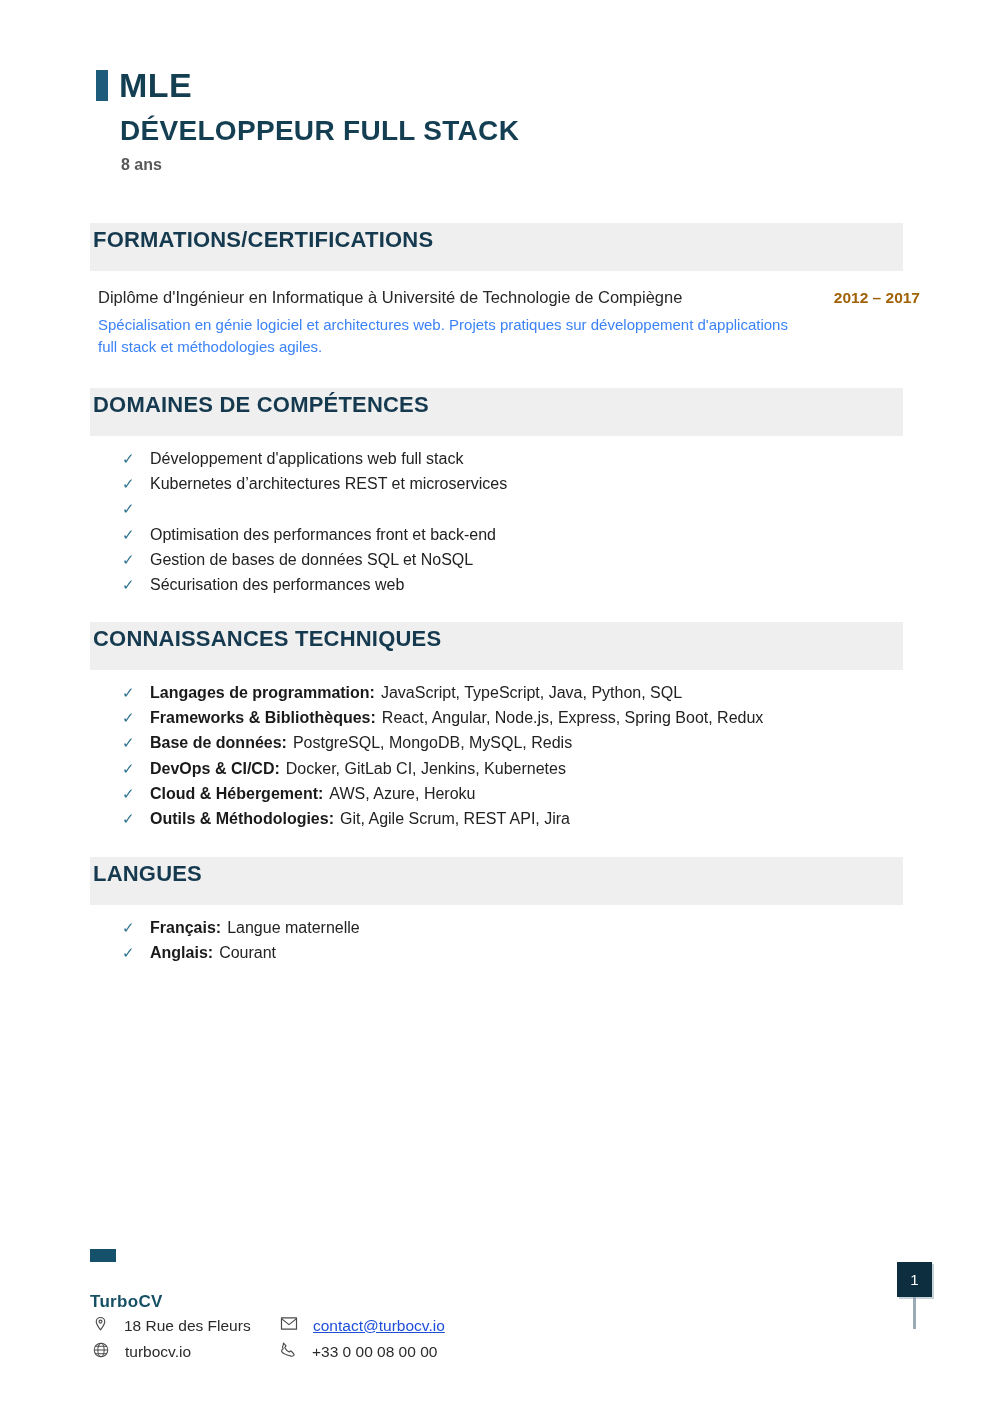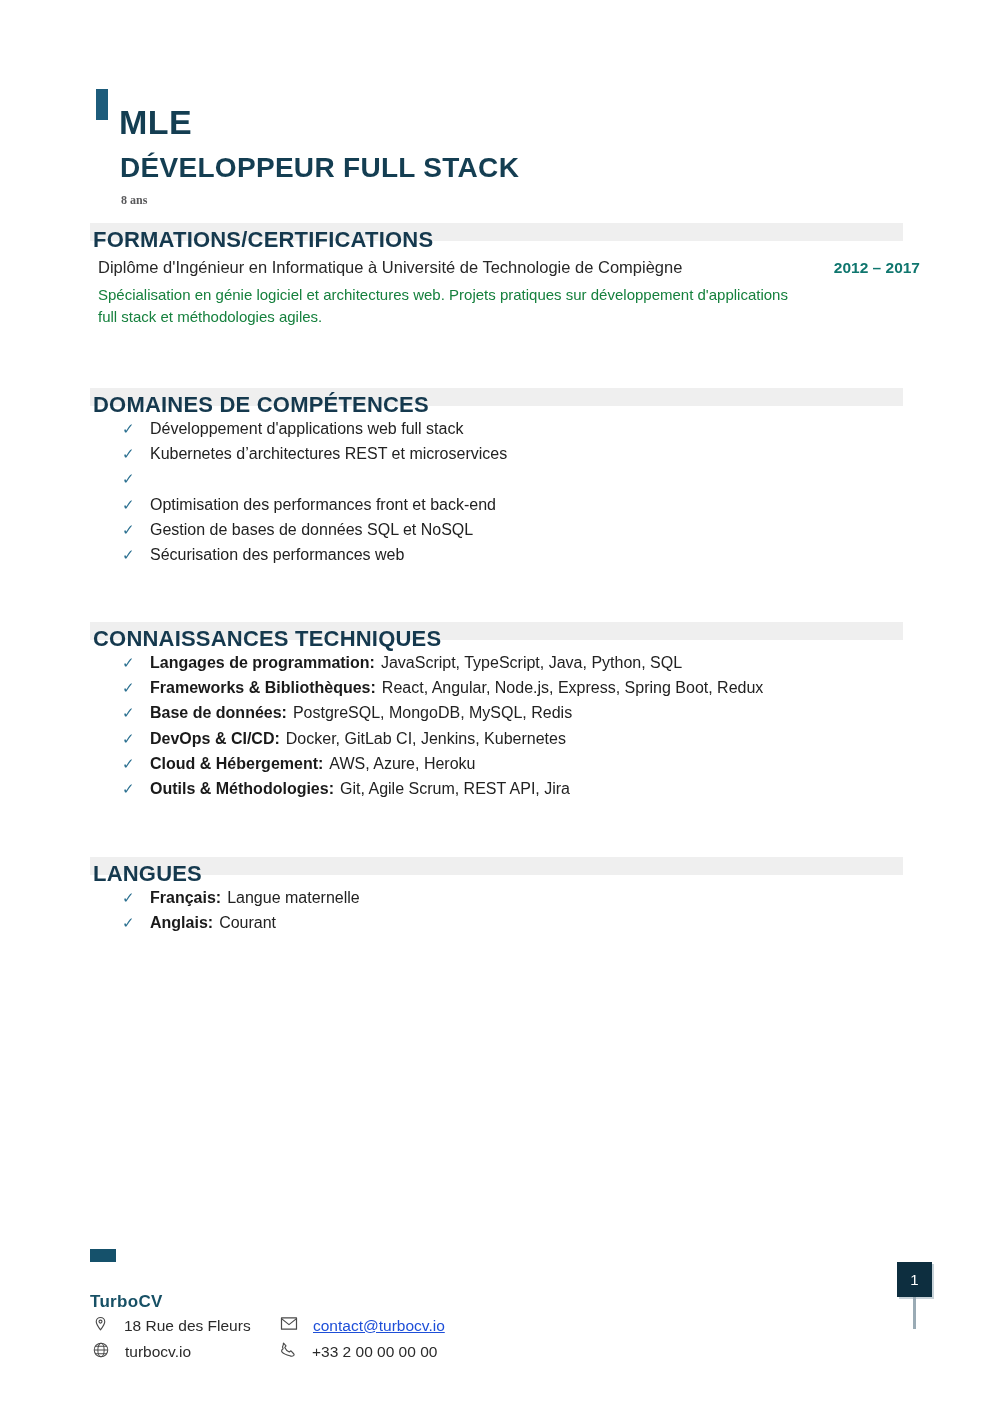--- a/index.html
+++ b/index.html
@@ -6,42 +6,42 @@
   html,body { background:#ffffff; }
   .page {
     position:relative; width:993px; height:1404px; background:#ffffff;
     font-family:"Liberation Sans", sans-serif; overflow:hidden;
   }
 
   
   .header { position:absolute; left:96px; top:66px; }
   .name-row { display:flex; align-items:center; gap:11px; }
   .accent-bar { width:12px; height:31px; background:#1d5c7b; }
-  .candidate-name { font-size:34px; font-weight:bold; color:#143e52; letter-spacing:0.5px;margin-top:37px; }
+  .candidate-name { font-size:34px; font-weight:bold; color:#143e52; letter-spacing:0.5px; }
   .job-title { font-size:28px; font-weight:bold; color:#143e52; margin:10px 0 0 24px; letter-spacing:0.3px; }
-  .experience { font-size:12px; font-weight:bold; color:#58585a; margin:9px 0 0 25px;font-family:Liberation Serif, serif; }
+  .experience { font-size:16px; font-weight:bold; color:#58585a; margin:9px 0 0 25px; }
 
   
   .sec { position:absolute; left:90px; width:813px; }
   .sec-formations   { top:223px; }
   .sec-domaines     { top:388px; }
   .sec-connaissances{ top:622px; }
   .sec-langues      { top:857px; }
   .sec-bar {
-    height:18px; background:#efefef; color:#15394e;
+    height:48px; background:#efefef; color:#15394e;
     font-size:22px; font-weight:bold; line-height:34px; padding-left:3px;
     letter-spacing:0.2px;
   }
 
   
   .entry { margin:17px 16px 0 8px; width:822px; }
   .entry-row { display:flex; align-items:baseline; justify-content:space-between; }
   .entry-title { font-size:16.5px; color:#282828; }
-  .entry-period { font-size:15.5px; font-weight:bold; color:#0f766e; white-space:nowrap; margin-left:20px; }
-  .entry-desc { margin-top:7px; width:695px; font-size:15px; line-height:21.5px; color:#15803d; }
+  .entry-period { font-size:15.5px; font-weight:bold; color:#a16207; white-space:nowrap; margin-left:20px; }
+  .entry-desc { margin-top:7px; width:695px; font-size:15px; line-height:21.5px; color:#3b82f6; }
 
   
   ul.checklist { list-style:none; margin-top:14px; }
   ul.checklist li { display:flex; align-items:baseline; height:25.2px; font-size:16px; color:#222222; }
   .check { color:#2d7191; margin-left:32px; width:28px; flex:0 0 28px; font-size:15px; }
   .item-label { font-weight:bold; color:#1a1a1a; margin-right:6px; white-space:nowrap; }
 
   
   .footer-rect { position:absolute; left:90px; top:1249px; width:26px; height:13px; background:#15516b; }
   .brand { position:absolute; left:90px; top:1292px; font-size:17px; font-weight:bold; color:#175065; letter-spacing:0.3px; }
@@ -199,20 +199,20 @@
         </svg>
       </span>
       <span>turbocv.io</span>
     </div>
     <div class="contact-cell">
       <span>
         <svg width="17" height="17" viewBox="0 0 24 24" fill="none" stroke="#4a4a4a" stroke-width="1.6" stroke-linecap="round" stroke-linejoin="round">
           <path d="M5 3l3.5 3.8-1.8 2.4a13 13 0 0 0 6.4 6.4l2.4-1.8L19.3 18c.9.9.7 2-.2 2.7-1.4 1-3.4 1-5.2.1A212 21 0 0 1 4.4 11c-1-1.8-1-3.8.1-5.2C5.2 4.9 4.1 4 5 3z"></path>
         </svg>
       </span>
-      <span>+33 2 00 00 00 00</span>
+      <span>+33 0 00 08 00 00</span>
     </div>
   </div>
 
   <div class="page-num">1</div>
   <div class="page-line"></div>
 
 </div>
 
 </body></html>

